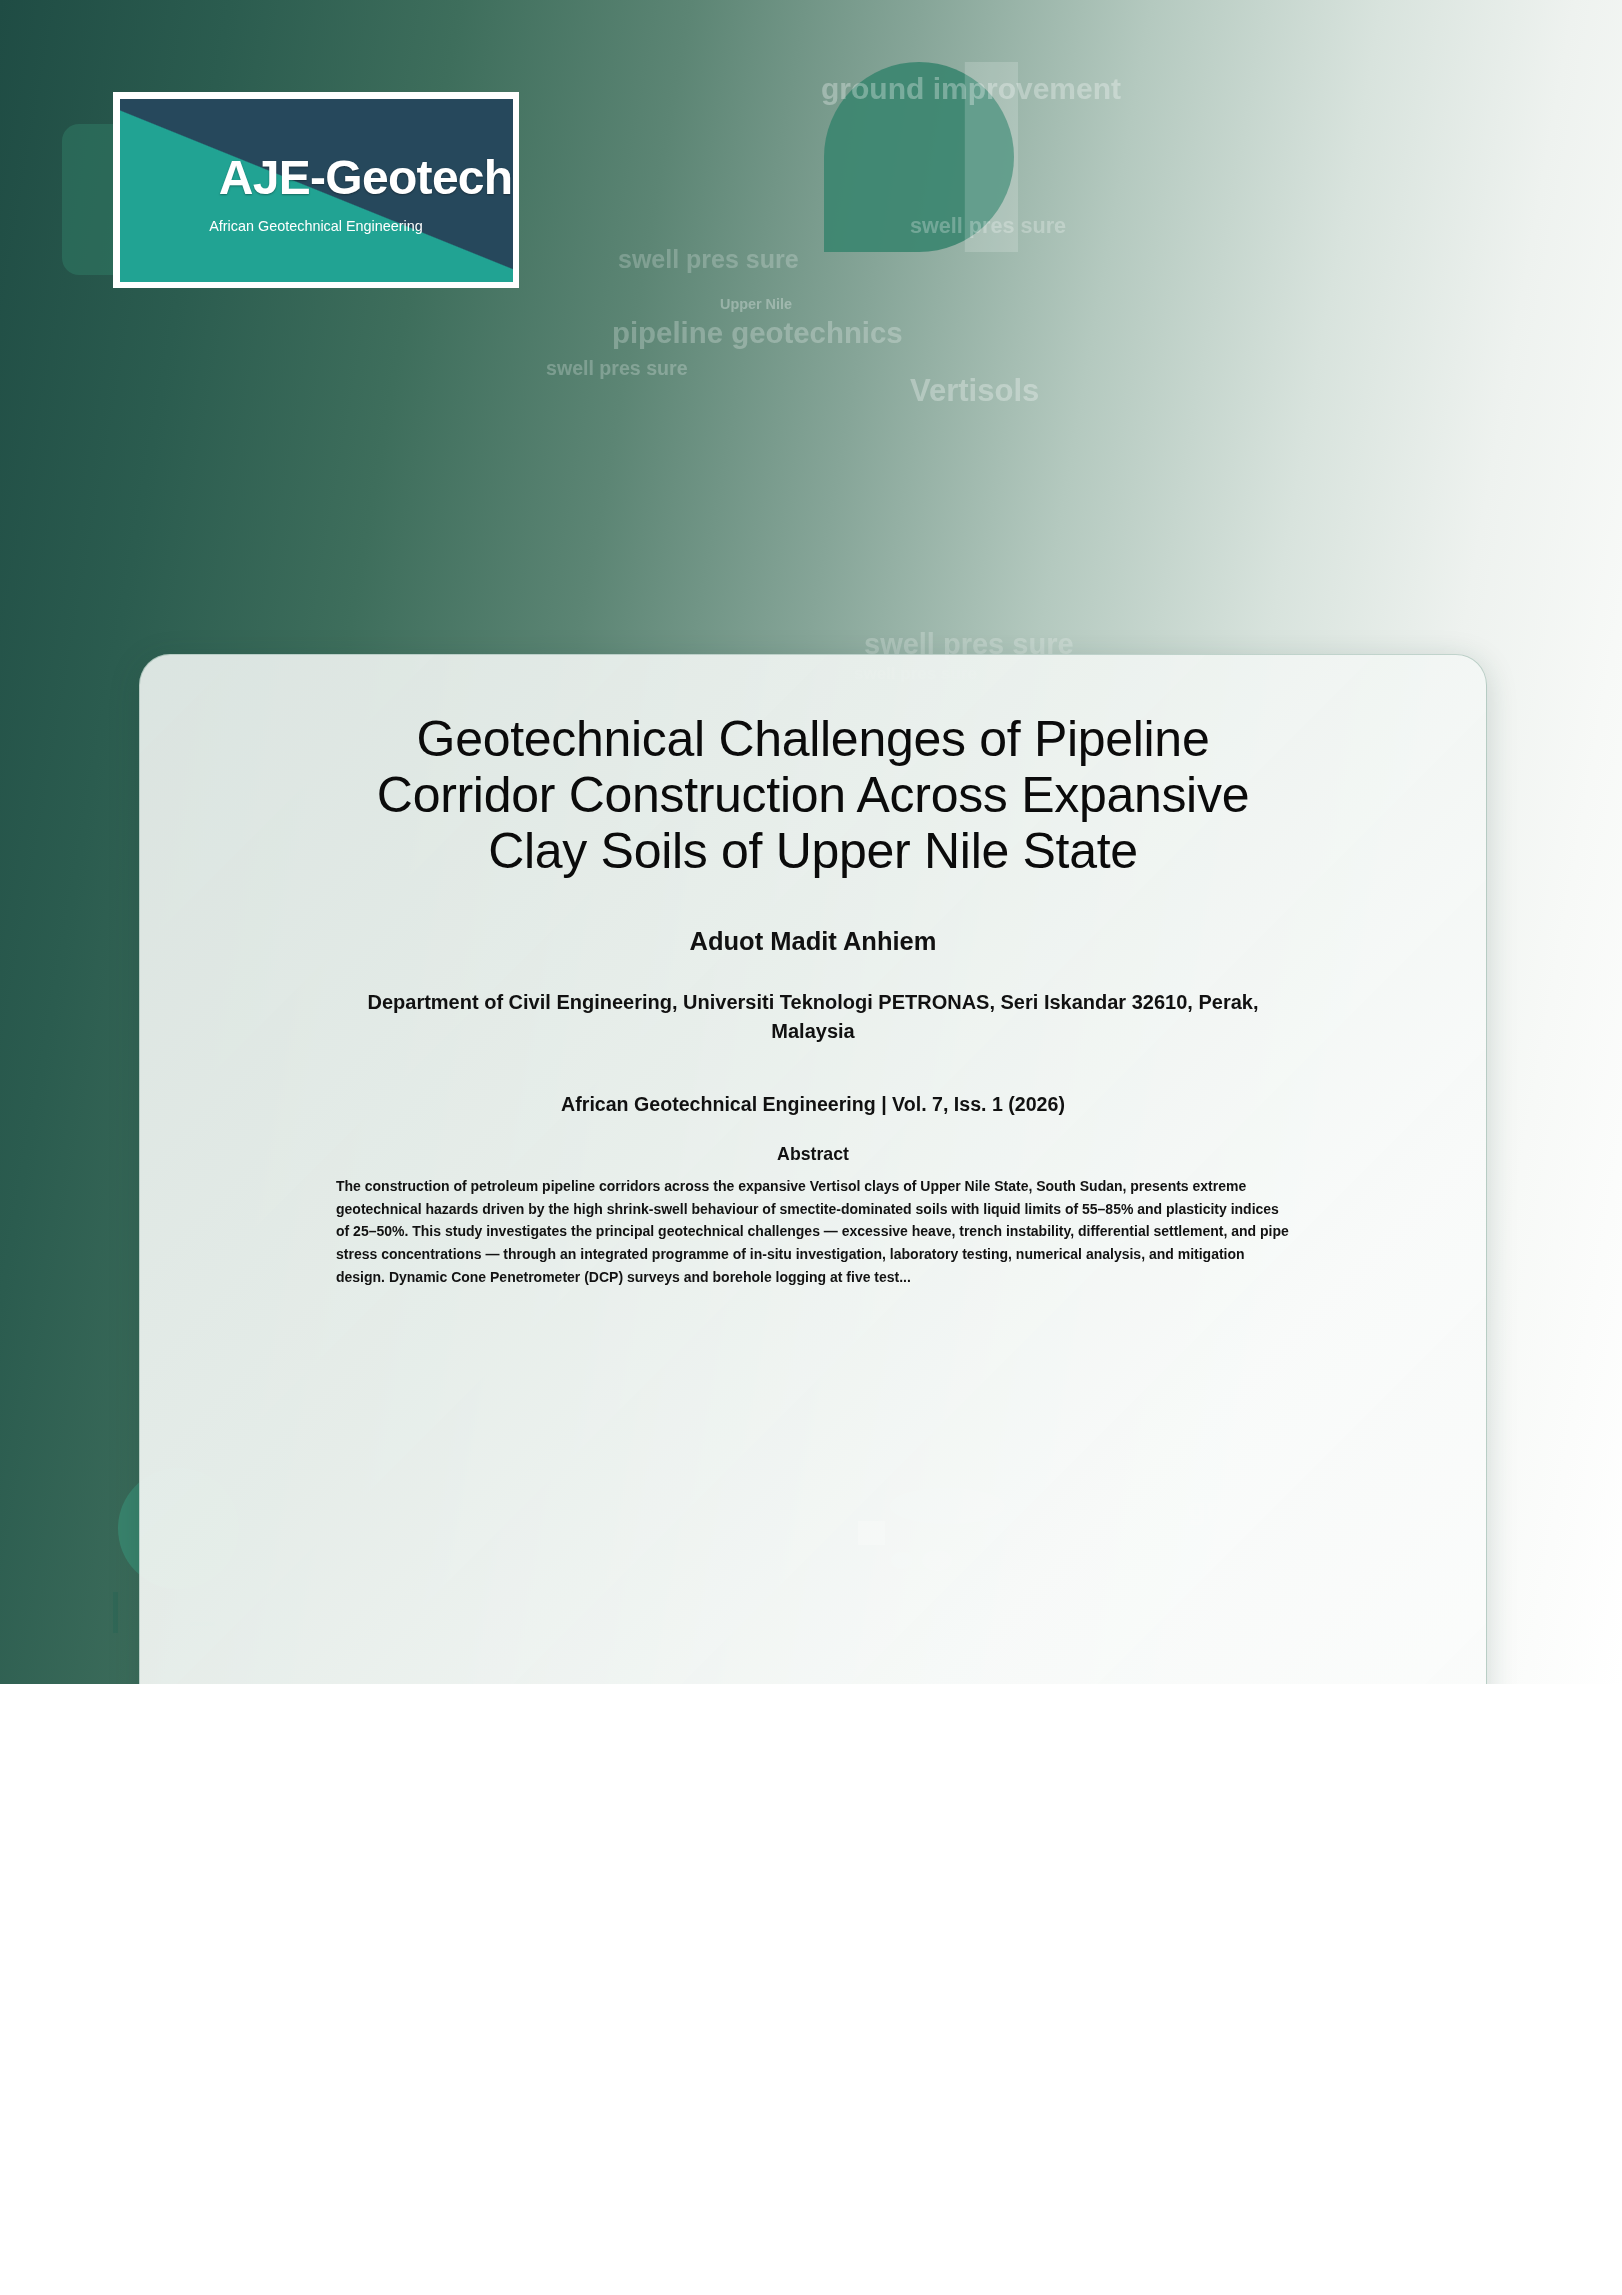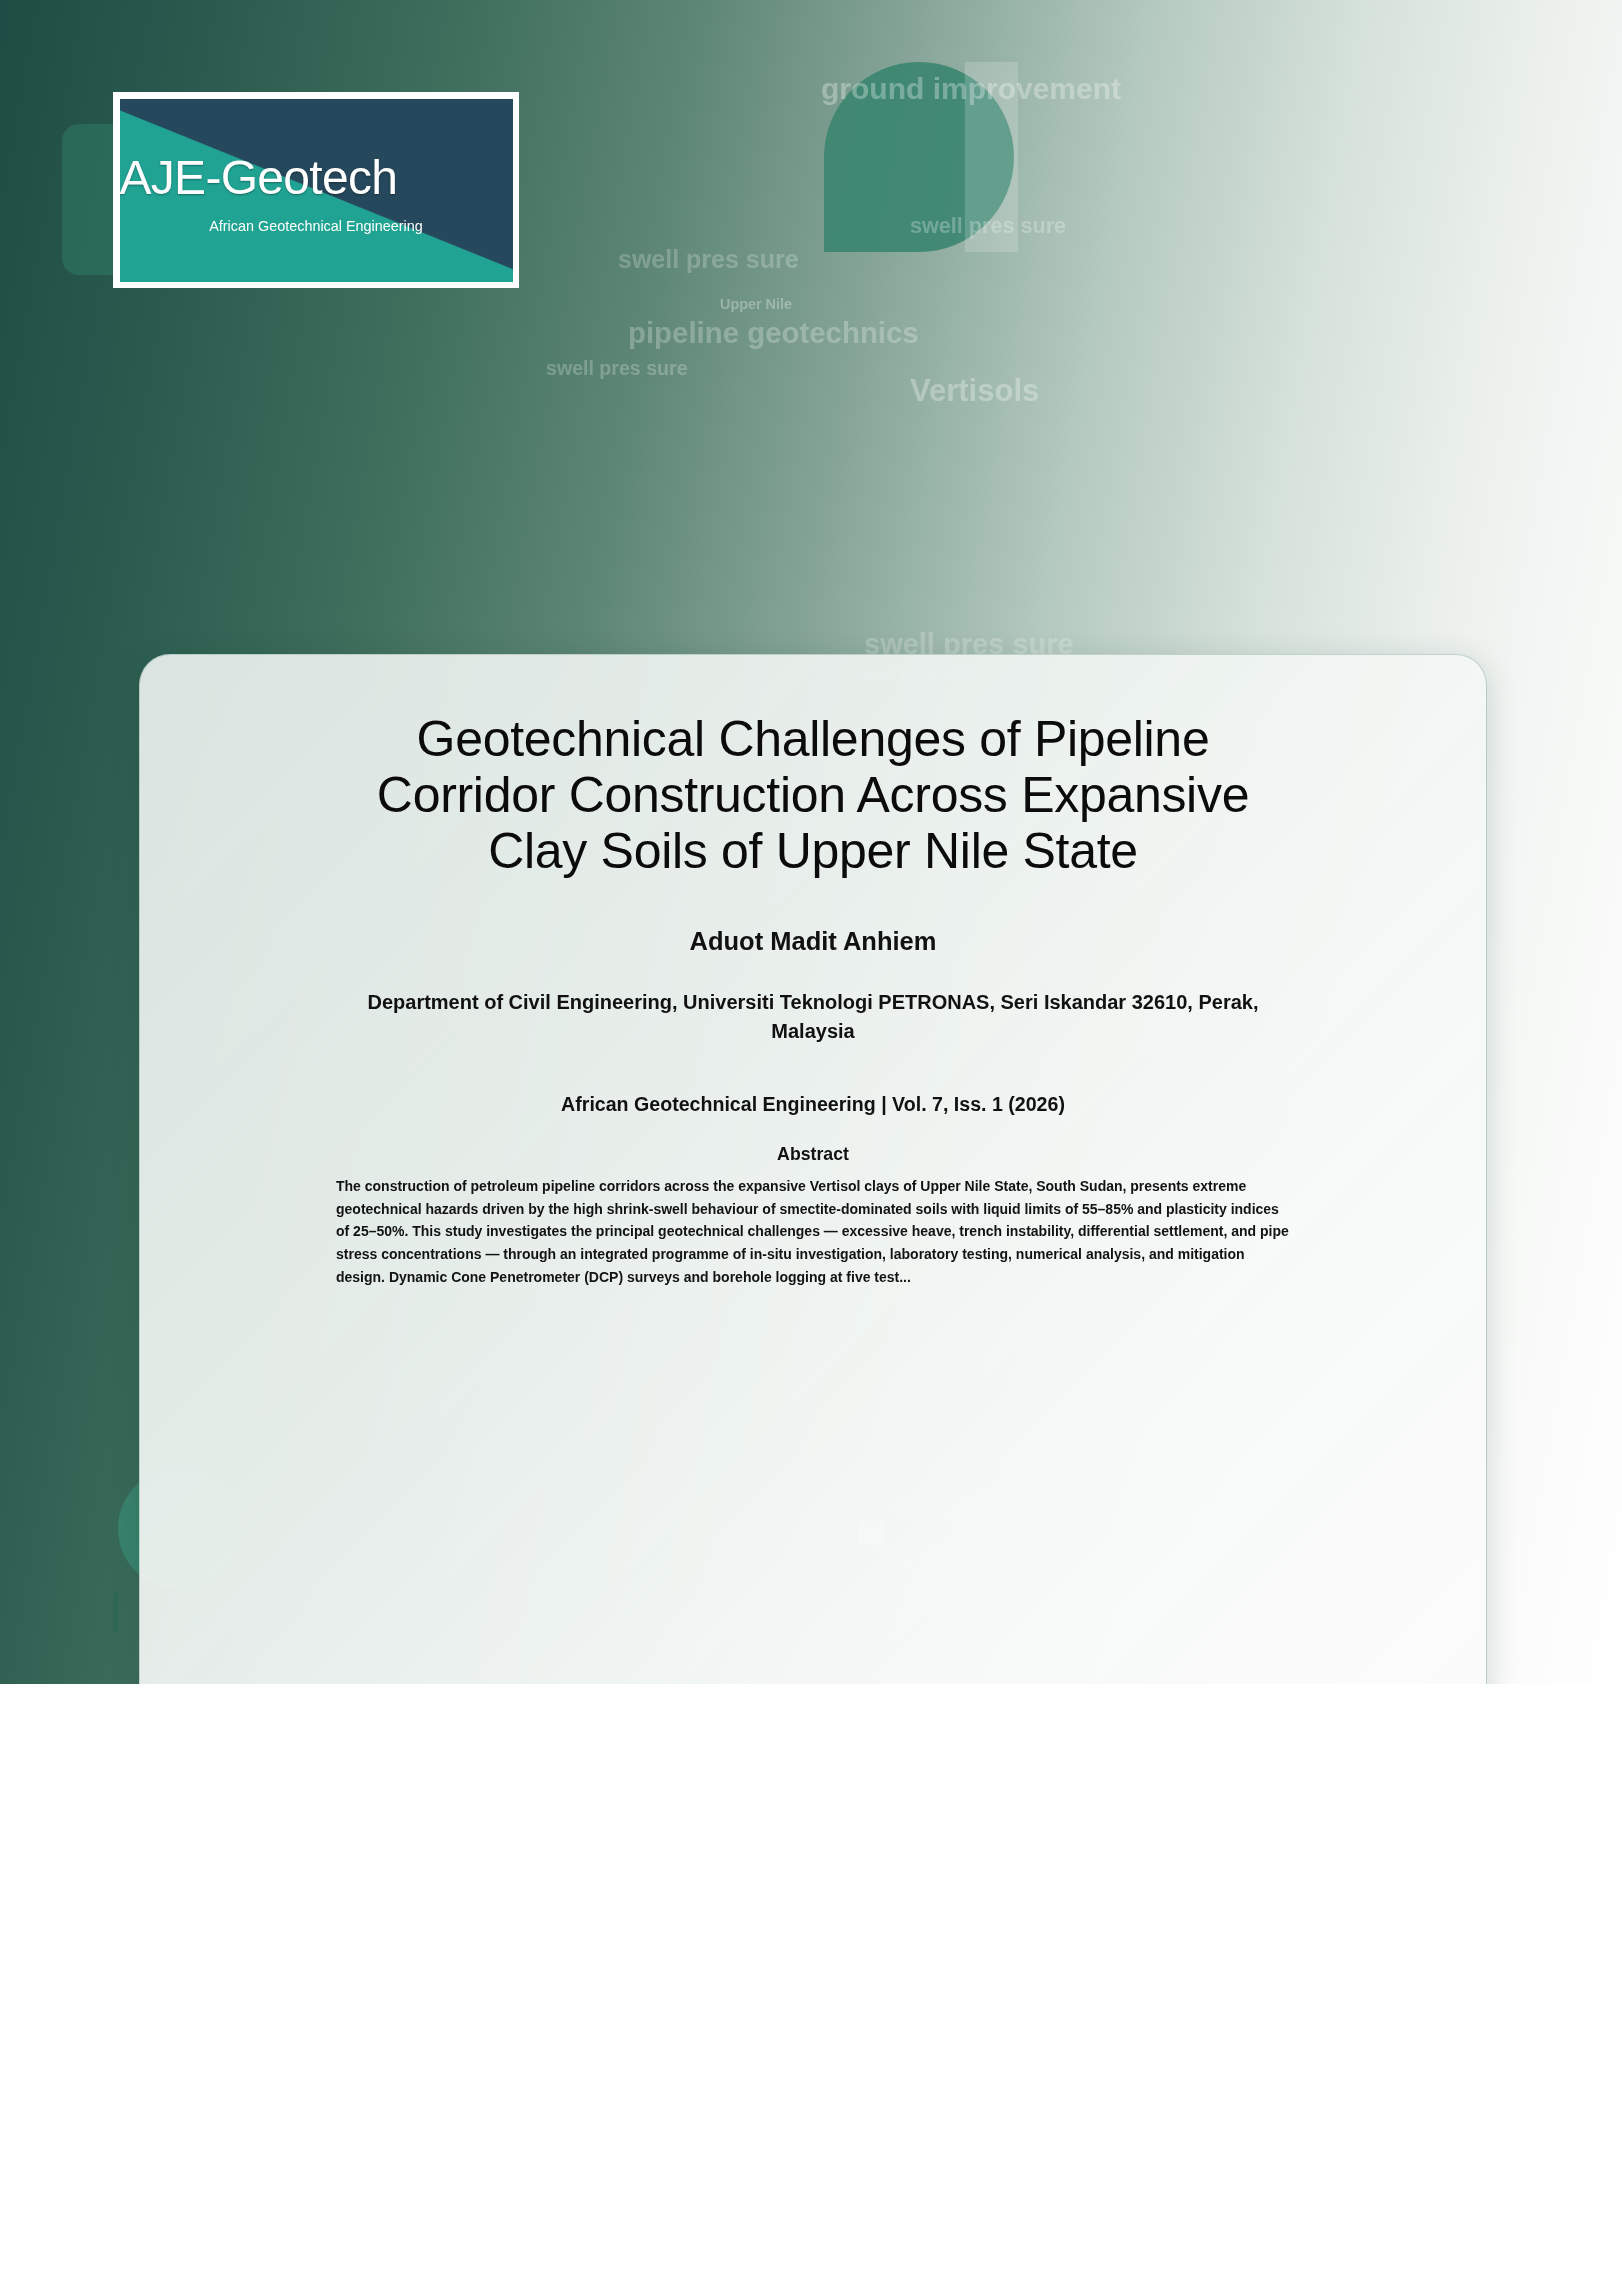--- a/index.html
+++ b/index.html
@@ -154,24 +154,24 @@
     content: "";
     position: absolute;
     inset: 0;
     background: linear-gradient(202deg, rgba(0,0,0,0) 49.6%, #21a393 50%);
   }
   .logo-text {
     position: absolute;
     left: 0;
     right: 0;
     top: 51px;
-    text-align: left;
+    text-align: right;
     color: #ffffff;
     font-size: 48px;
-    font-weight: normal;
+    font-weight: bold;
     letter-spacing: -0.7px;
     z-index: 3;
     text-shadow: 0 1.3px 2px rgba(0,0,0,0.35);
     white-space: nowrap;
   }
   .logo-sub {
     position: absolute;
     left: 0;
     right: 0;
     top: 119px;
@@ -268,21 +268,21 @@
   <div class="deco deco-dot-2"></div>
   <div class="deco deco-sq-br"></div>
   <div class="deco deco-tick"></div>
   <div class="deco deco-bar"></div>
 
   <div id="watermark-layer">
       <div class="kw" style="left: 821px; top: 72px; font-size: 30px; opacity: 0.3;">ground improvement</div>
       <div class="kw" style="left: 910px; top: 213px; font-size: 21.6px; opacity: 0.26;">swell pres sure</div>
       <div class="kw" style="left: 618px; top: 245px; font-size: 25px; opacity: 0.22;">swell pres sure</div>
       <div class="kw" style="left: 720px; top: 296px; font-size: 14.4px; opacity: 0.3;">Upper Nile</div>
-      <div class="kw" style="left: 628px; top: 316px; font-size: 29.4px; opacity: 0.25;">pipeline geotechnics</div>
+      <div class="kw" style="left: 612px; top: 316px; font-size: 29.4px; opacity: 0.25;">pipeline geotechnics</div>
       <div class="kw" style="left: 546px; top: 357px; font-size: 19.6px; opacity: 0.24;">swell pres sure</div>
       <div class="kw" style="left: 910px; top: 373px; font-size: 31px; opacity: 0.3;">Vertisols</div>
       <div class="kw" style="left: 864px; top: 628px; font-size: 29px; opacity: 0.22;">swell pres sure</div>
       <div class="kw" style="left: 854px; top: 664px; font-size: 17px; opacity: 0.22;">swell pres sure</div>
       <div class="kw" style="left: 1188px; top: 1492px; font-size: 29.4px; opacity: 0.55;">ground improvement</div>
       <div class="kw" style="left: 1299px; top: 1574px; font-size: 13px; opacity: 0.5;">Vertisols</div>
       <div class="kw" style="left: 713px; top: 1721px; font-size: 27.5px; opacity: 0.35;">swell pres sure</div>
       <div class="kw" style="left: 1214px; top: 1728px; font-size: 29.4px; opacity: 0.45;">Upper Nile</div>
       <div class="kw" style="left: 779px; top: 1911px; font-size: 17px; opacity: 0.3;">ground improvement</div>
     </div>

